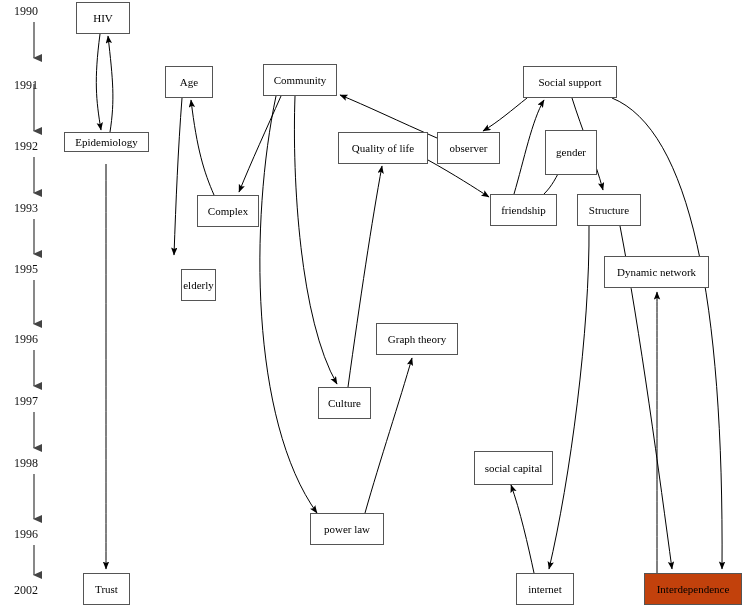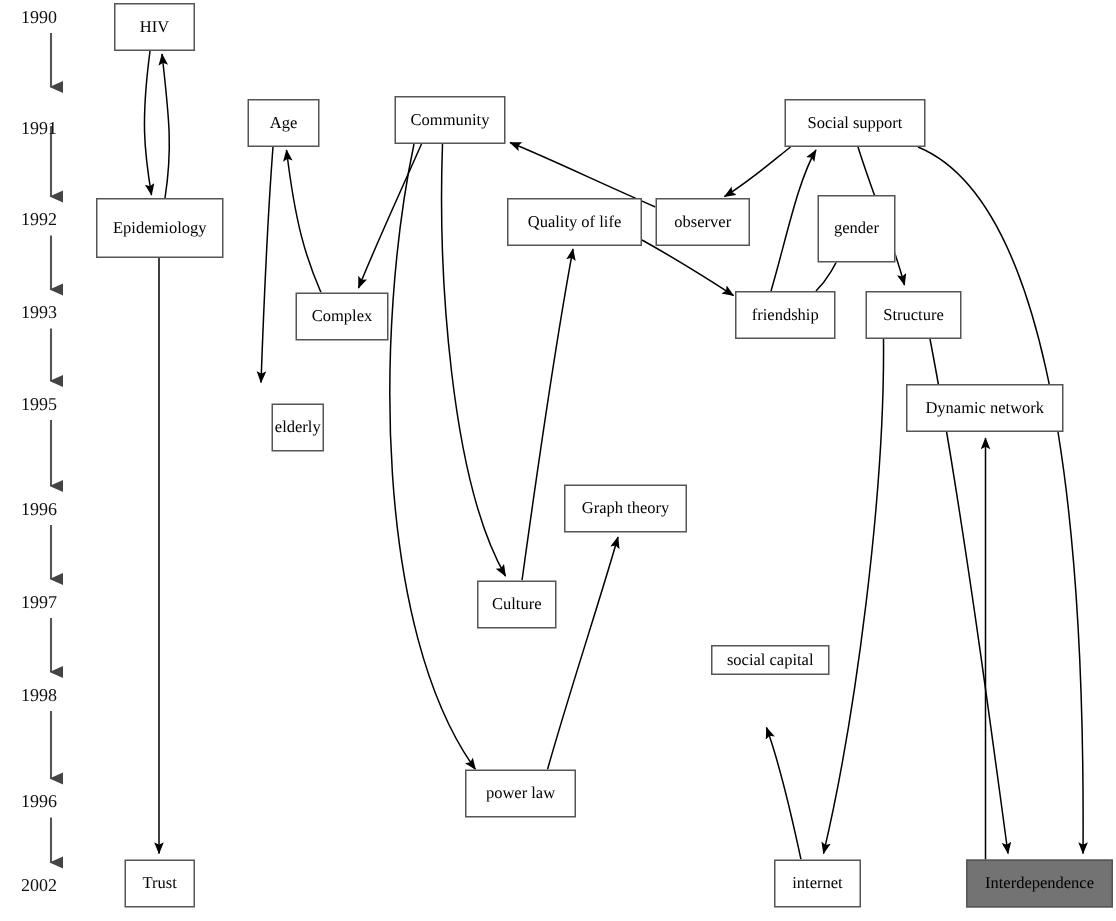--- a/index.html
+++ b/index.html
@@ -119,21 +119,21 @@
       </div>
       <div class="node" style="left: 165px; top: 66px; width: 48px; height: 32px; border-color: rgb(85, 85, 85); background: rgb(255, 255, 255);">
         <span>Age</span>
       </div>
       <div class="node" style="left: 263px; top: 64px; width: 74px; height: 32px; border-color: rgb(85, 85, 85); background: rgb(255, 255, 255);">
         <span>Community</span>
       </div>
       <div class="node" style="left: 523px; top: 66px; width: 94px; height: 32px; border-color: rgb(85, 85, 85); background: rgb(255, 255, 255);">
         <span>Social support</span>
       </div>
-      <div class="node" style="left: 64px; top: 132px; width: 85px; height: 40px; border-color: rgb(85, 85, 85); background: rgb(255, 255, 255);">
+      <div class="node" style="left: 64px; top: 132px; width: 85px; height: 20px; border-color: rgb(85, 85, 85); background: rgb(255, 255, 255);">
         <span>Epidemiology</span>
       </div>
       <div class="node" style="left: 338px; top: 132px; width: 90px; height: 32px; border-color: rgb(85, 85, 85); background: rgb(255, 255, 255);">
         <span>Quality of life</span>
       </div>
       <div class="node" style="left: 437px; top: 132px; width: 63px; height: 32px; border-color: rgb(85, 85, 85); background: rgb(255, 255, 255);">
         <span>observer</span>
       </div>
       <div class="node" style="left: 545px; top: 130px; width: 52px; height: 45px; border-color: rgb(85, 85, 85); background: rgb(255, 255, 255);">
         <span>gender</span>
@@ -152,30 +152,30 @@
       </div>
       <div class="node" style="left: 604px; top: 256px; width: 105px; height: 32px; border-color: rgb(85, 85, 85); background: rgb(255, 255, 255);">
         <span>Dynamic network</span>
       </div>
       <div class="node" style="left: 376px; top: 323px; width: 82px; height: 32px; border-color: rgb(85, 85, 85); background: rgb(255, 255, 255);">
         <span>Graph theory</span>
       </div>
       <div class="node" style="left: 318px; top: 387px; width: 53px; height: 32px; border-color: rgb(85, 85, 85); background: rgb(255, 255, 255);">
         <span>Culture</span>
       </div>
-      <div class="node" style="left: 474px; top: 430px; width: 79px; height: 20px; border-color: rgb(85, 85, 85); background: rgb(255, 255, 255);">
+      <div class="node" style="left: 474px; top: 451px; width: 79px; height: 34px; border-color: rgb(85, 85, 85); background: rgb(255, 255, 255);">
         <span>social capital</span>
       </div>
       <div class="node" style="left: 310px; top: 513px; width: 74px; height: 32px; border-color: rgb(85, 85, 85); background: rgb(255, 255, 255);">
         <span>power law</span>
       </div>
       <div class="node" style="left: 83px; top: 573px; width: 47px; height: 32px; border-color: rgb(85, 85, 85); background: rgb(255, 255, 255);">
         <span>Trust</span>
       </div>
       <div class="node" style="left: 516px; top: 573px; width: 58px; height: 32px; border-color: rgb(85, 85, 85); background: rgb(255, 255, 255);">
         <span>internet</span>
       </div>
-      <div class="node" style="left: 644px; top: 573px; width: 98px; height: 32px; border-color: rgb(85, 85, 85); background: #737373; text-align: center;">
+      <div class="node" style="left: 644px; top: 573px; width: 98px; height: 32px; border-color: rgb(85, 85, 85); background: #c2410c; text-align: center;">
         <span>Interdependence</span>
       </div>
     </div>
 
 </div>
 
 </body></html>

